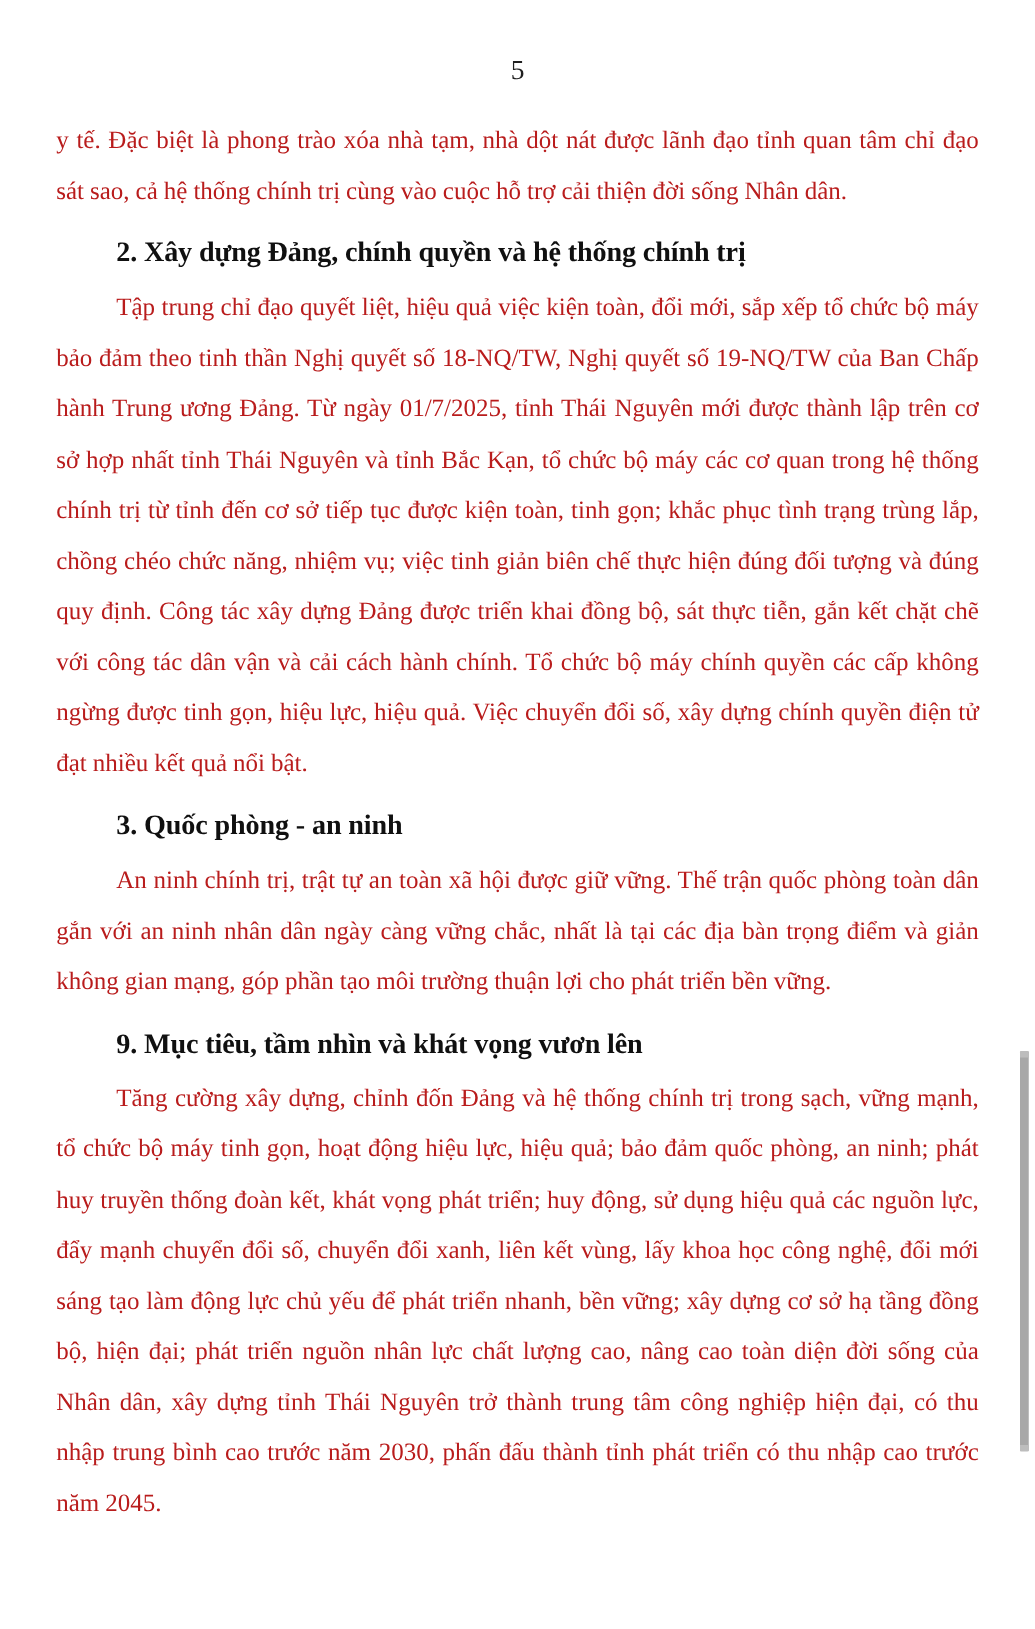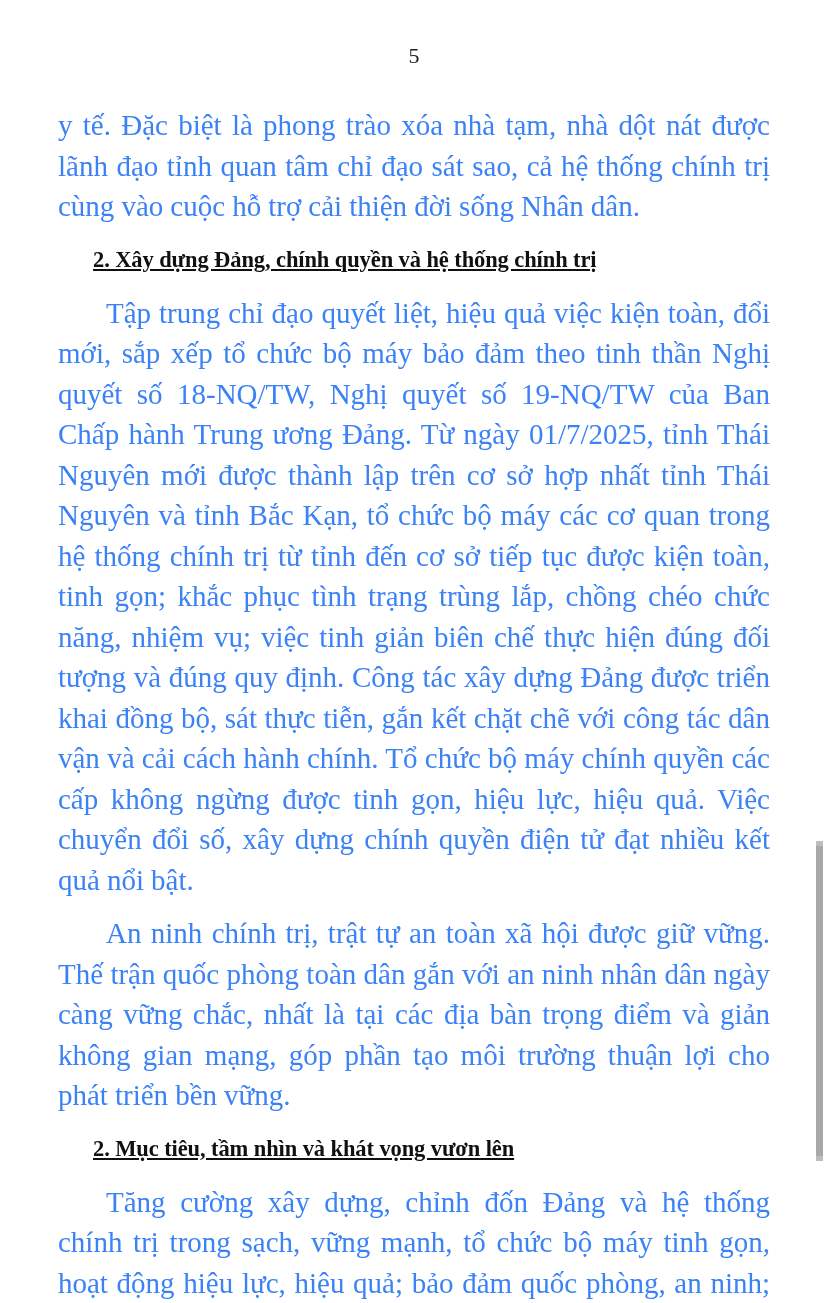--- a/index.html
+++ b/index.html
@@ -37,44 +37,43 @@
   }
 
   .content {
     position: absolute;
     left: 45px;
     top: 92px;
     width: 738px;
   }
 
   p.body-text {
-    margin: 13px;
-    font-size: 29px;
+    margin: 0;
+    font-size: 20px;
     line-height: 40.5px;
     text-align: justify;
     text-justify: inter-word;
-    color: #3b82f6;
+    color: #b91c1c;
     hyphens: none;
     word-spacing: -0.2px;
   }
 
   p.indented {
     text-indent: 48px;
   }
 
   h2.section-heading {
     margin: 9px 0 4px 0;
     padding-left: 48px;
     font-size: 22.5px;
     line-height: 40px;
     font-weight: bold;
     text-align: left;
     color: #101010;
     letter-spacing: -0.1px;
-    text-decoration: underline;
   }
 
   
   .scrollbar-track {
     position: absolute;
     right: 0px;
     top: 0px;
     width: 13px;
     height: 1303px;
     background: transparent;
@@ -108,24 +107,25 @@
   <div class="page-number">5</div>
 
   <div class="content">
 
     <p class="body-text">y tế. Đặc biệt là phong trào xóa nhà tạm, nhà dột nát được lãnh đạo tỉnh quan tâm chỉ đạo sát sao, cả hệ thống chính trị cùng vào cuộc hỗ trợ cải thiện đời sống Nhân dân.</p>
 
     <h2 class="section-heading">2. Xây dựng Đảng, chính quyền và hệ thống chính trị</h2>
 
     <p class="body-text indented">Tập trung chỉ đạo quyết liệt, hiệu quả việc kiện toàn, đổi mới, sắp xếp tổ chức bộ máy bảo đảm theo tinh thần Nghị quyết số 18-NQ/TW, Nghị quyết số 19-NQ/TW của Ban Chấp hành Trung ương Đảng. Từ ngày 01/7/2025, tỉnh Thái Nguyên mới được thành lập trên cơ sở hợp nhất tỉnh Thái Nguyên và tỉnh Bắc Kạn, tổ chức bộ máy các cơ quan trong hệ thống chính trị từ tỉnh đến cơ sở tiếp tục được kiện toàn, tinh gọn; khắc phục tình trạng trùng lắp, chồng chéo chức năng, nhiệm vụ; việc tinh giản biên chế thực hiện đúng đối tượng và đúng quy định. Công tác xây dựng Đảng được triển khai đồng bộ, sát thực tiễn, gắn kết chặt chẽ với công tác dân vận và cải cách hành chính. Tổ chức bộ máy chính quyền các cấp không ngừng được tinh gọn, hiệu lực, hiệu quả. Việc chuyển đổi số, xây dựng chính quyền điện tử đạt nhiều kết quả nổi bật.</p>
 
+    <h2 class="section-heading">3. Quốc phòng - an ninh</h2>
 
     <p class="body-text indented">An ninh chính trị, trật tự an toàn xã hội được giữ vững. Thế trận quốc phòng toàn dân gắn với an ninh nhân dân ngày càng vững chắc, nhất là tại các địa bàn trọng điểm và giản không gian mạng, góp phần tạo môi trường thuận lợi cho phát triển bền vững.</p>
 
-    <h2 class="section-heading">2. Mục tiêu, tầm nhìn và khát vọng vươn lên</h2>
+    <h2 class="section-heading">9. Mục tiêu, tầm nhìn và khát vọng vươn lên</h2>
 
     <p class="body-text indented">Tăng cường xây dựng, chỉnh đốn Đảng và hệ thống chính trị trong sạch, vững mạnh, tổ chức bộ máy tinh gọn, hoạt động hiệu lực, hiệu quả; bảo đảm quốc phòng, an ninh; phát huy truyền thống đoàn kết, khát vọng phát triển; huy động, sử dụng hiệu quả các nguồn lực, đẩy mạnh chuyển đổi số, chuyển đổi xanh, liên kết vùng, lấy khoa học công nghệ, đổi mới sáng tạo làm động lực chủ yếu để phát triển nhanh, bền vững; xây dựng cơ sở hạ tầng đồng bộ, hiện đại; phát triển nguồn nhân lực chất lượng cao, nâng cao toàn diện đời sống của Nhân dân, xây dựng tỉnh Thái Nguyên trở thành trung tâm công nghiệp hiện đại, có thu nhập trung bình cao trước năm 2030, phấn đấu thành tỉnh phát triển có thu nhập cao trước năm 2045.</p>
 
   </div>
 
   <div class="scrollbar-track">
     <div class="scrollbar-thumb"></div>
   </div>
 
 </div>

